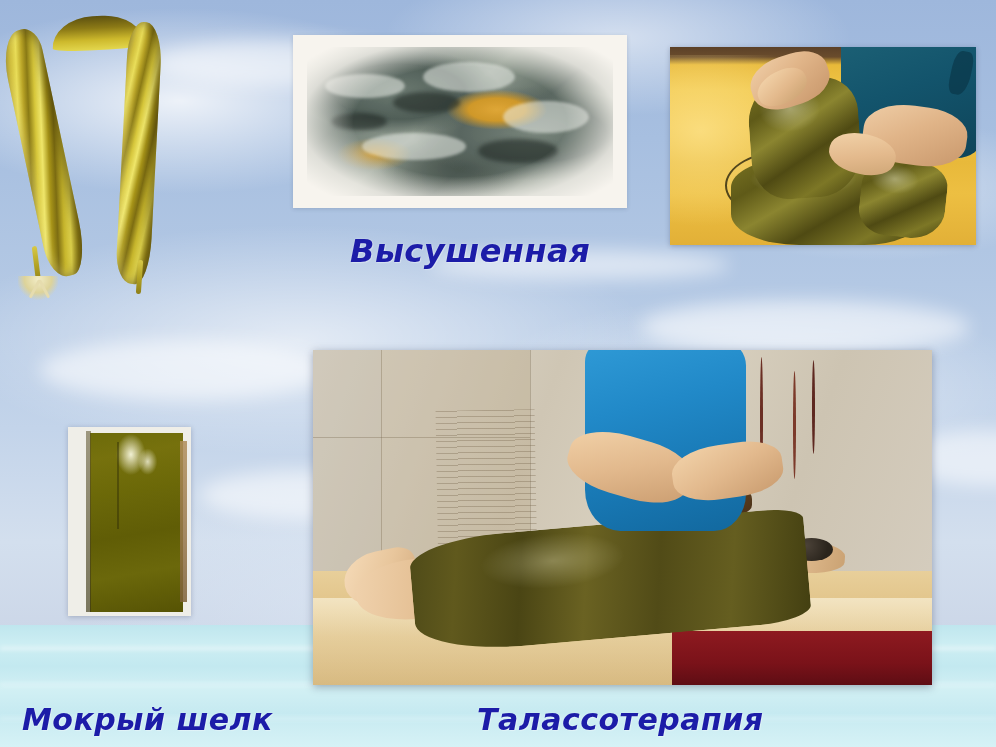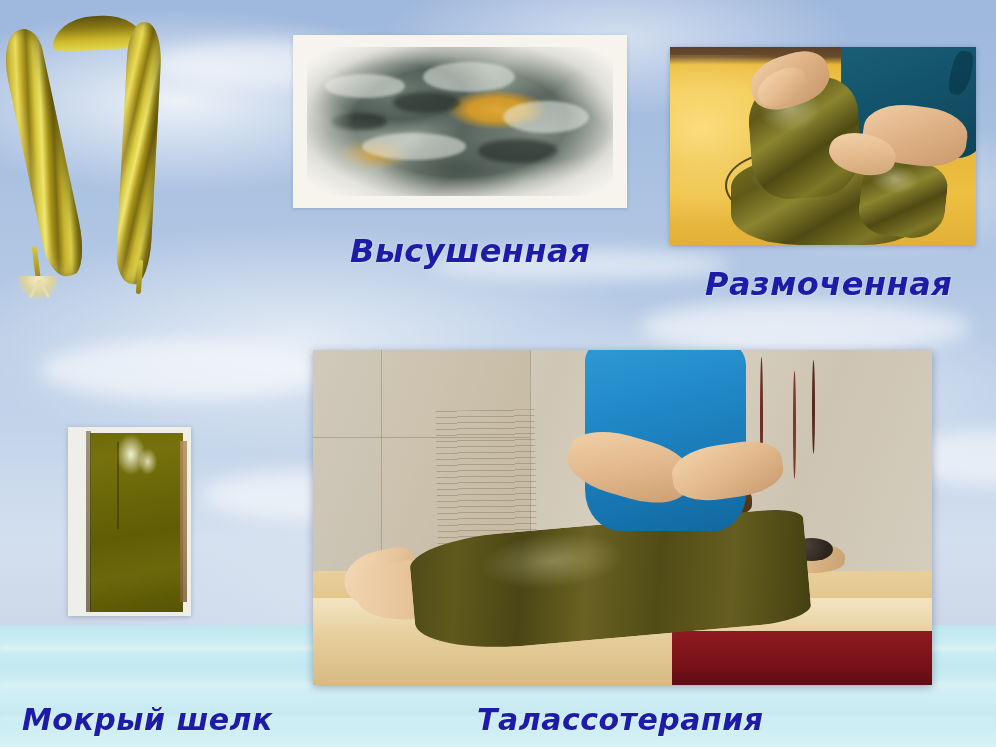--- a/index.html
+++ b/index.html
@@ -474,19 +474,18 @@
 
     <div class="th-therapist-head"></div>
     <div class="th-therapist-body"></div>
     <div class="th-arm th-arm-1"></div>
     <div class="th-arm th-arm-2"></div>
   </div>
 
 
   <div class="label" style="left:350px; top:232px; font-size:32px;">Высушенная</div>
 
-  <div class="label" style="left:705px; top:265px; font-size:32px;">Размоченная</div>
 
   <div class="label" style="left:22px; top:702px; font-size:30px;">Мокрый шелк</div>
 
   <div class="label" style="left:477px; top:702px; font-size:30px;">Талассотерапия</div>
 
 </div>
 
 </body></html>

